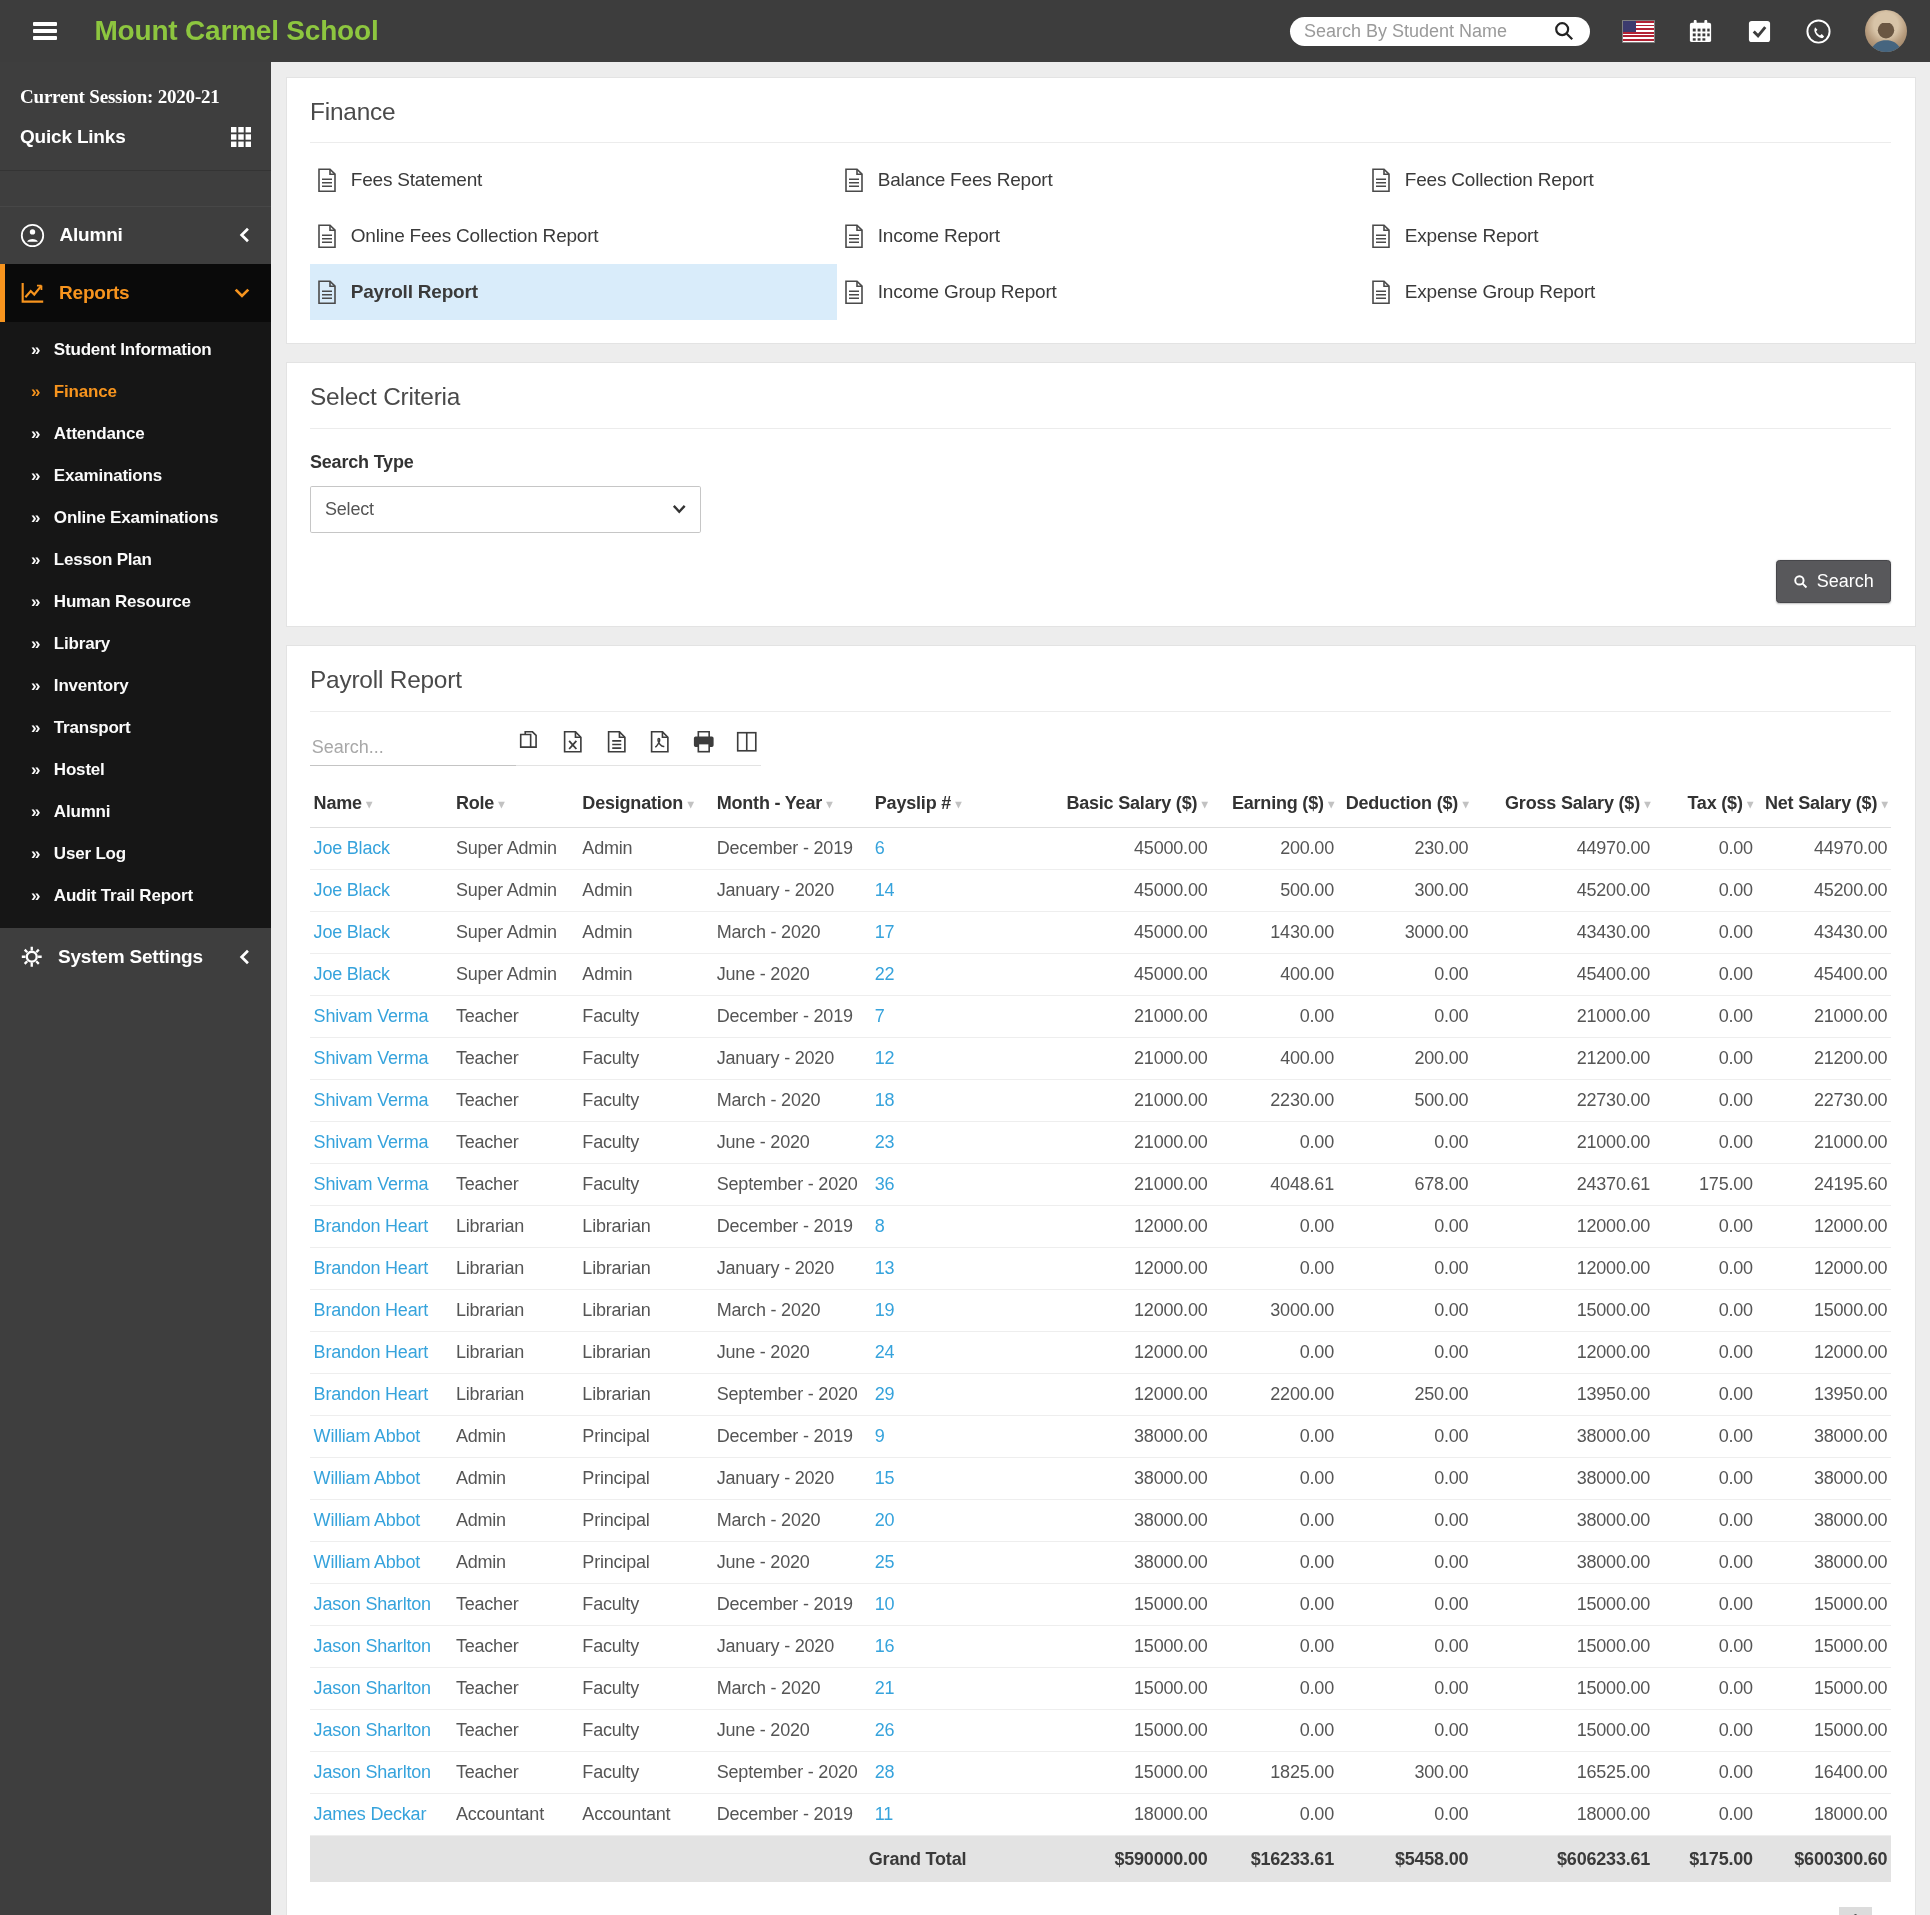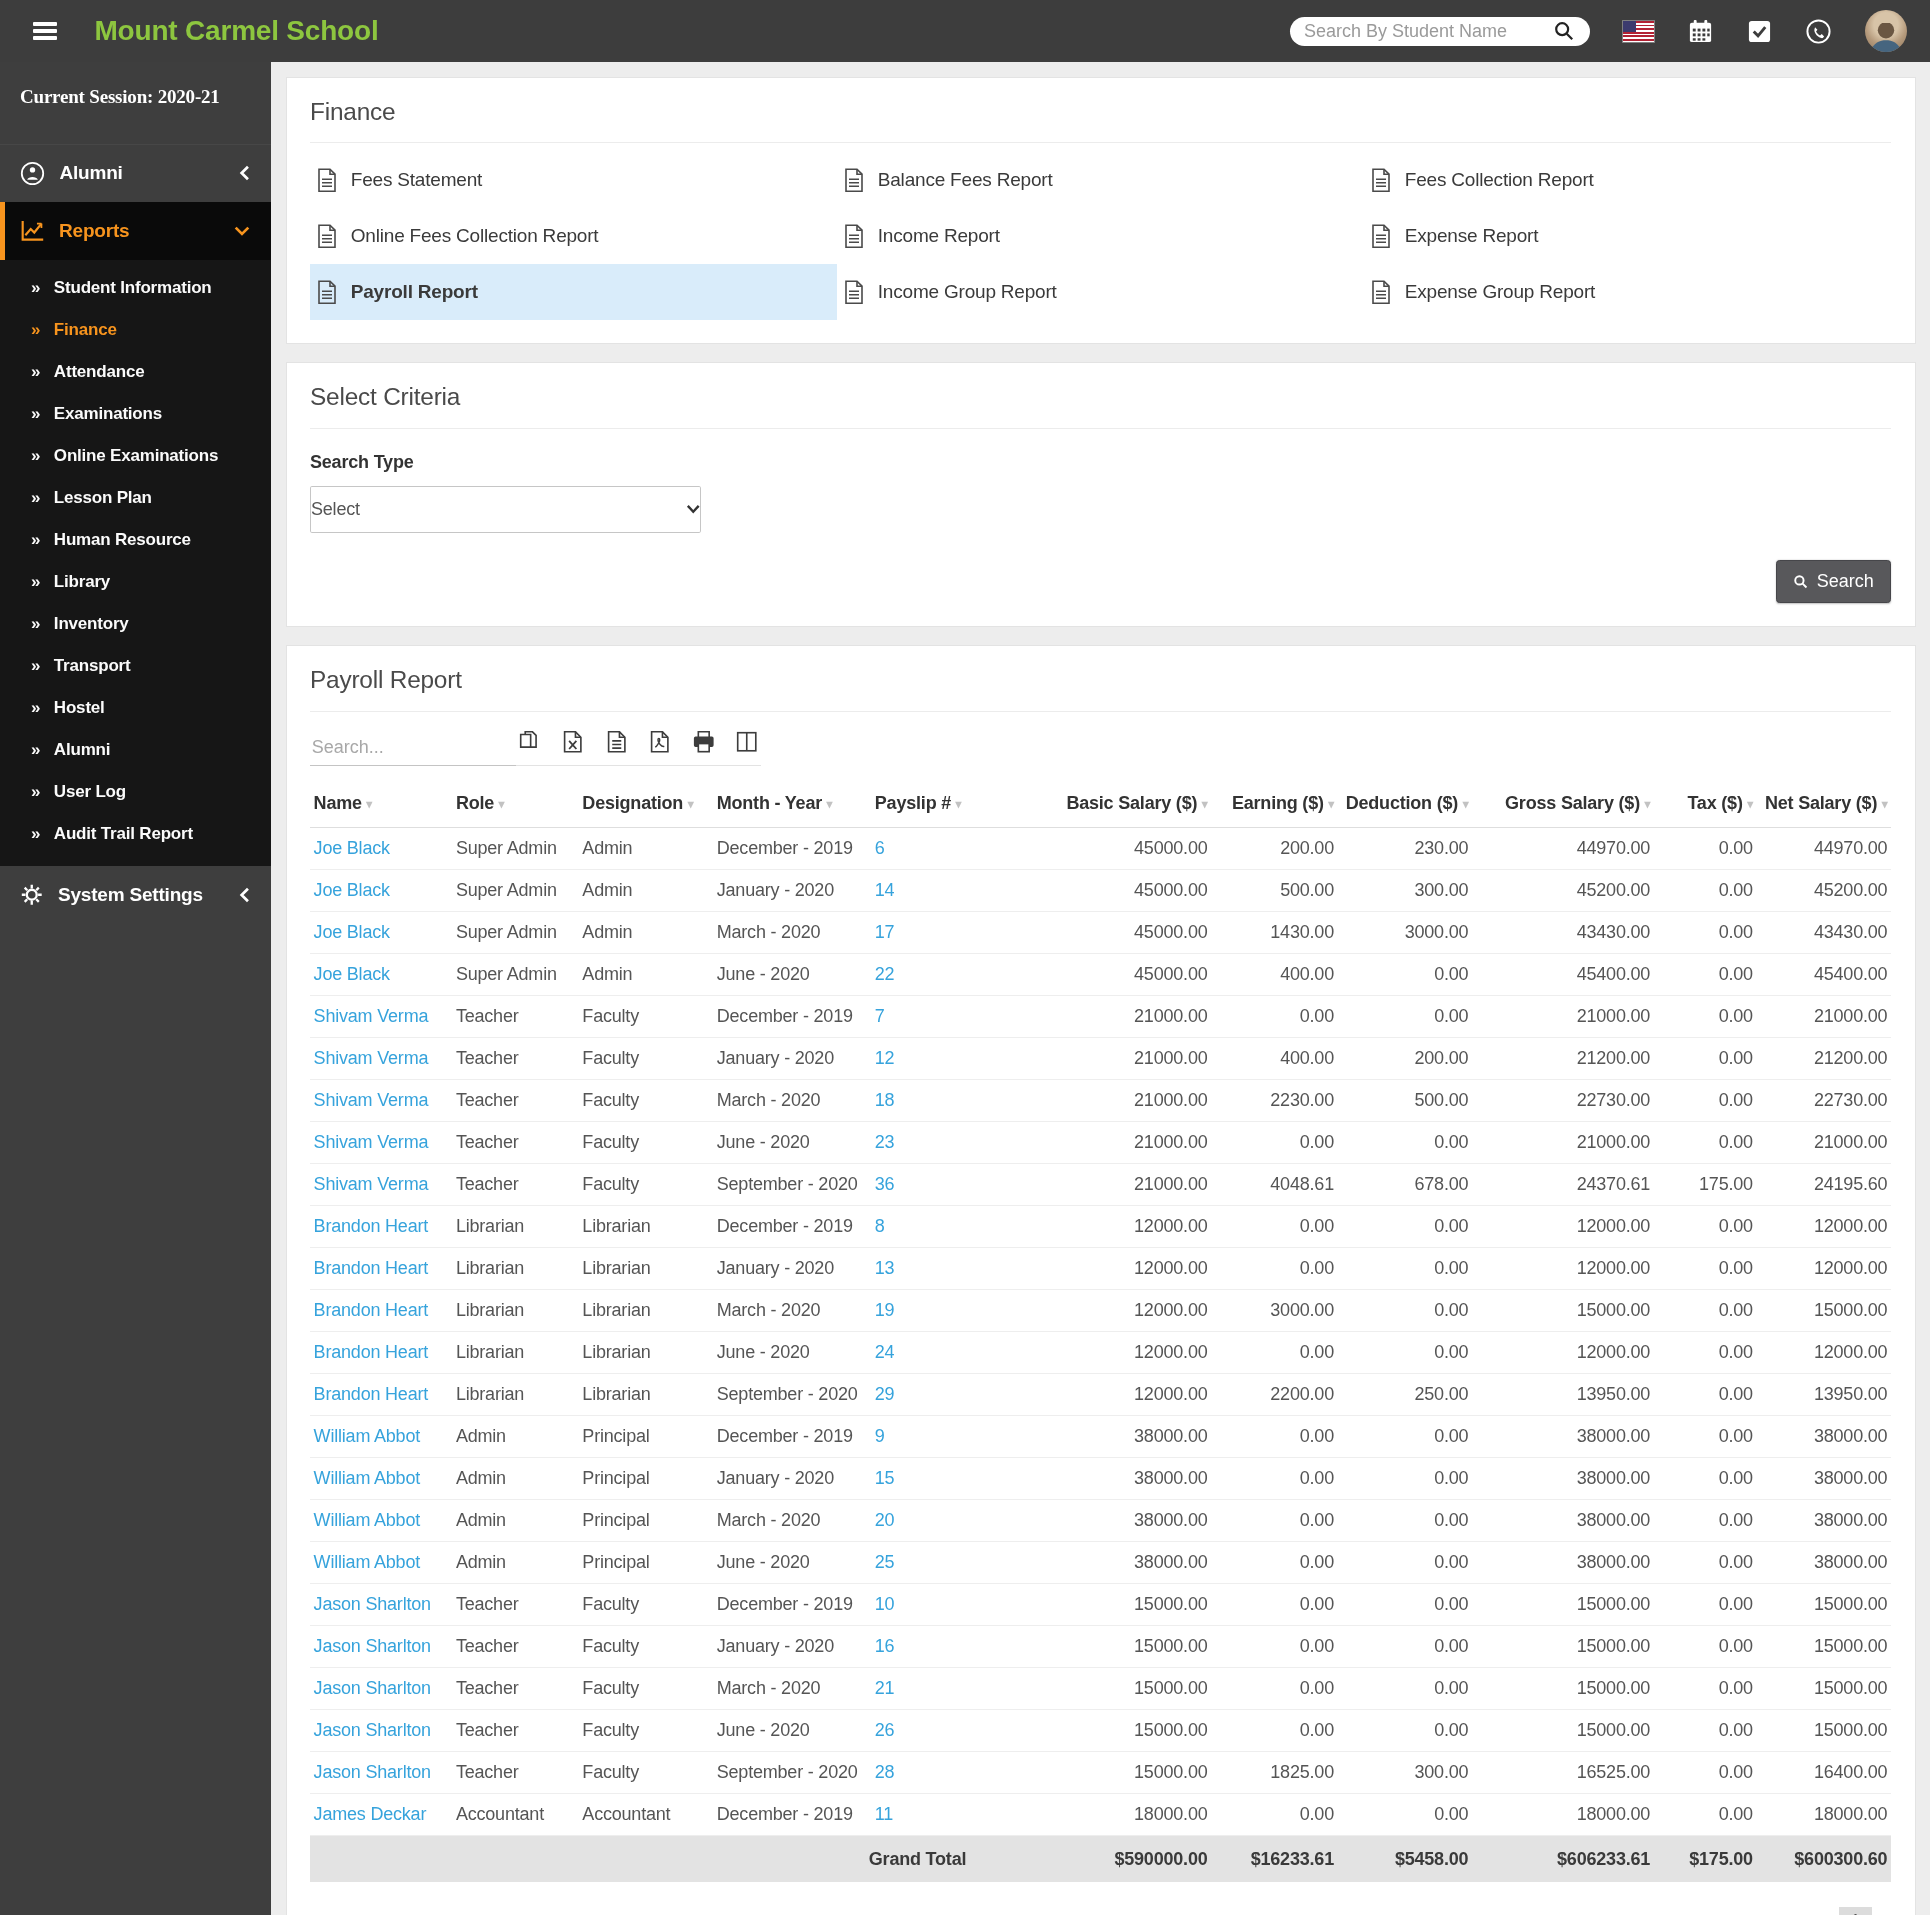--- a/index.html
+++ b/index.html
@@ -64,21 +64,21 @@
   .card-title { font-size:24.4px; color:#4a4a4a; padding-bottom:16.3px; border-bottom:0.9px solid #ececec; }
 
   
   .links-grid { display:grid; grid-template-columns:1fr 1fr 1fr; margin-top:9px; }
   .report-link { display:flex; align-items:center; gap:13.6px; height:56px; font-size:19px; color:#3a3a3a; padding-left:7.2px; cursor:pointer; }
   .report-link.active { background:#d9ecfa; }
   .report-link svg { flex:none; }
 
   
   .form-label { font-size:18px; font-weight:bold; color:#333; margin:23.5px 0 12.7px; }
-  .select-box { width:391px; height:47px; border:0.9px solid #c6c6c6; border-radius:1.8px; display:flex; align-items:center; justify-content:space-between; padding:0 0; font-size:18px; color:#555; cursor:pointer; background:#fff; }
+  .select-box { width:391px; height:47px; border:0.9px solid #c6c6c6; border-radius:1.8px; display:flex; align-items:center; justify-content:space-between; padding:0 14px; font-size:18px; color:#555; cursor:pointer; background:#fff; }
   .btn-row { display:flex; justify-content:flex-end; margin-top:27px; }
   .search-btn { background:#58585b; color:#fff; font-size:18px; padding:10px 16.3px; border-radius:3.6px; border:0.9px solid #46464a; display:flex; align-items:center; gap:8.1px; cursor:pointer; box-shadow:0 0.9px 1.8px rgba(0,0,0,.25); font-family:"Liberation Sans",sans-serif; }
 
   
   .table-toolbar { display:flex; justify-content:flex-start; align-items:flex-end; margin:18px 0 5.4px; }
   .table-search { width:206px; border:none; border-bottom:0.9px solid #c4c4c4; font-size:18px; padding:7.2px 1.8px; color:#555; outline:none; font-family:"Liberation Sans",sans-serif; }
   .table-search::placeholder { color:#a8a8a8; }
   .export-icons { display:flex; gap:20px; padding:0 1.8px 11px; border-bottom:0.9px solid #e3e3e3; }
   .export-icons span { cursor:pointer; display:flex; }
 
@@ -155,20 +155,36 @@
       <svg width="42" height="31" viewBox="0 0 46 34">
         <circle cx="23" cy="8" r="9" fill="#6b5743"></circle>
         <path d="M5 34 C8 22 16 19 23 19 C30 19 38 22 41 34 Z" fill="#46657f"></path>
       </svg>
     </div>
   </div>
 </div>
 
 <div class="sidebar">
   <div class="session">Current Session: 2020-21</div>
+  <div class="quicklinks">
+    <span>Quick Links</span>
+    <span style="display:flex;">
+      <svg width="20" height="20" viewBox="0 0 22 22" fill="#fff">
+        <rect x="0" y="0" width="6" height="6"></rect>
+          <rect x="8" y="0" width="6" height="6"></rect>
+          <rect x="16" y="0" width="6" height="6"></rect>
+        <rect x="0" y="8" width="6" height="6"></rect>
+          <rect x="8" y="8" width="6" height="6"></rect>
+          <rect x="16" y="8" width="6" height="6"></rect>
+        <rect x="0" y="16" width="6" height="6"></rect>
+          <rect x="8" y="16" width="6" height="6"></rect>
+          <rect x="16" y="16" width="6" height="6"></rect>
+      </svg>
+    </span>
+  </div>
   <div class="side-gap"></div>
 
   <div class="nav-item">
     <span style="display:flex;">
       <svg width="25" height="25" viewBox="0 0 28 28" fill="none" stroke="#fff" stroke-width="2">
         <circle cx="14" cy="14" r="12"></circle>
         <circle cx="14" cy="10" r="3" fill="#fff" stroke="none"></circle>
         <path d="M8 21 c1.5 -4 10.5 -4 12 0" fill="#fff" stroke="none"></path>
       </svg>
     </span>

